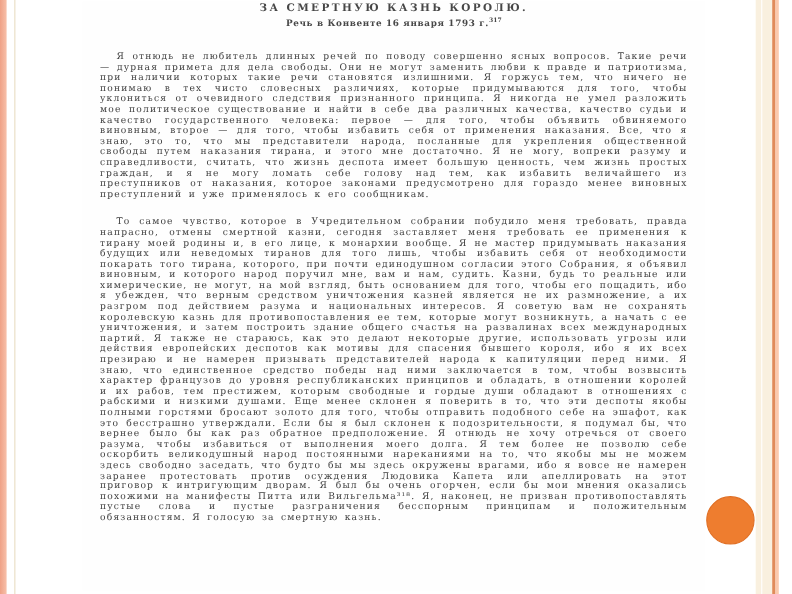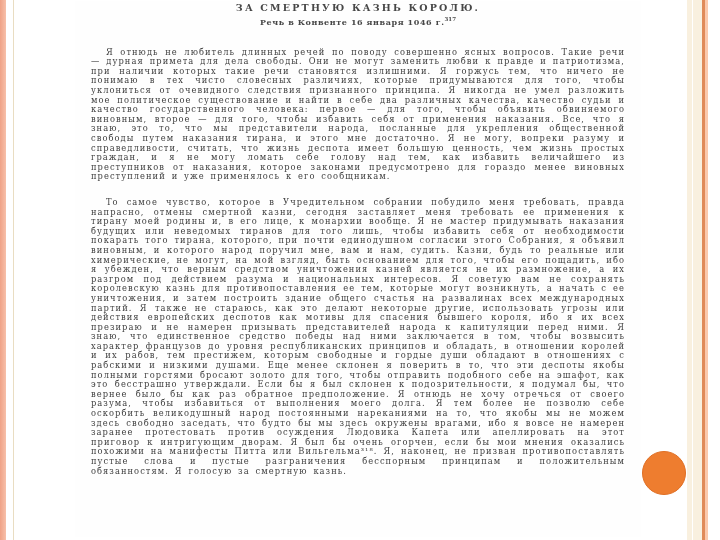--- a/index.html
+++ b/index.html
@@ -93,21 +93,21 @@
 <body>
 
 <div class="slide">
 
   <div class="left-stripe"></div>
   <div class="left-hairline"></div>
 
   <div class="scan-page">
     <h1 class="doc-title">ЗА СМЕРТНУЮ КАЗНЬ КОРОЛЮ.</h1>
     <div class="doc-subtitle">
-      <span>Речь в Конвенте 16 января 1046 г.</span><sup>317</sup>
+      <span>Речь в Конвенте 16 января 1793 г.</span><sup>317</sup>
     </div>
     <div class="doc-body">
       <p>Я отнюдь не любитель длинных речей по поводу совершенно ясных вопросов. Такие речи — дурная примета для дела свободы. Они не могут заменить любви к правде и патриотизма, при наличии которых такие речи становятся излишними. Я горжусь тем, что ничего не понимаю в тех чисто словесных различиях, которые придумываются для того, чтобы уклониться от очевидного следствия признанного принципа. Я никогда не умел разложить мое политическое существование и найти в себе два различных качества, качество судьи и качество государственного человека: первое — для того, чтобы объявить обвиняемого виновным, второе — для того, чтобы избавить себя от применения наказания. Все, что я знаю, это то, что мы представители народа, посланные для укрепления общественной свободы путем наказания тирана, и этого мне достаточно. Я не могу, вопреки разуму и справедливости, считать, что жизнь деспота имеет большую ценность, чем жизнь простых граждан, и я не могу ломать себе голову над тем, как избавить величайшего из преступников от наказания, которое законами предусмотрено для гораздо менее виновных преступлений и уже применялось к его сообщникам.</p>
       <p>То самое чувство, которое в Учредительном собрании побудило меня требовать, правда напрасно, отмены смертной казни, сегодня заставляет меня требовать ее применения к тирану моей родины и, в его лице, к монархии вообще. Я не мастер придумывать наказания будущих или неведомых тиранов для того лишь, чтобы избавить себя от необходимости покарать того тирана, которого, при почти единодушном согласии этого Собрания, я объявил виновным, и которого народ поручил мне, вам и нам, судить. Казни, будь то реальные или химерические, не могут, на мой взгляд, быть основанием для того, чтобы его пощадить, ибо я убежден, что верным средством уничтожения казней является не их размножение, а их разгром под действием разума и национальных интересов. Я советую вам не сохранять королевскую казнь для противопоставления ее тем, которые могут возникнуть, а начать с ее уничтожения, и затем построить здание общего счастья на развалинах всех международных партий. Я также не стараюсь, как это делают некоторые другие, использовать угрозы или действия европейских деспотов как мотивы для спасения бывшего короля, ибо я их всех презираю и не намерен призывать представителей народа к капитуляции перед ними. Я знаю, что единственное средство победы над ними заключается в том, чтобы возвысить характер французов до уровня республиканских принципов и обладать, в отношении королей и их рабов, тем престижем, которым свободные и гордые души обладают в отношениях с рабскими и низкими душами. Еще менее склонен я поверить в то, что эти деспоты якобы полными горстями бросают золото для того, чтобы отправить подобного себе на эшафот, как это бесстрашно утверждали. Если бы я был склонен к подозрительности, я подумал бы, что вернее было бы как раз обратное предположение. Я отнюдь не хочу отречься от своего разума, чтобы избавиться от выполнения моего долга. Я тем более не позволю себе оскорбить великодушный народ постоянными нареканиями на то, что якобы мы не можем здесь свободно заседать, что будто бы мы здесь окружены врагами, ибо я вовсе не намерен заранее протестовать против осуждения Людовика Капета или апеллировать на этот приговор к интригующим дворам. Я был бы очень огорчен, если бы мои мнения оказались похожими на манифесты Питта или Вильгельма³¹⁸. Я, наконец, не призван противопоставлять пустые слова и пустые разграничения бесспорным принципам и положительным обязанностям. Я голосую за смертную казнь.</p>
     </div>
   </div>
 
   <div class="right-cream-band"></div>
   <div class="right-cream-hairline"></div>
   <div class="right-orange-line"></div>

